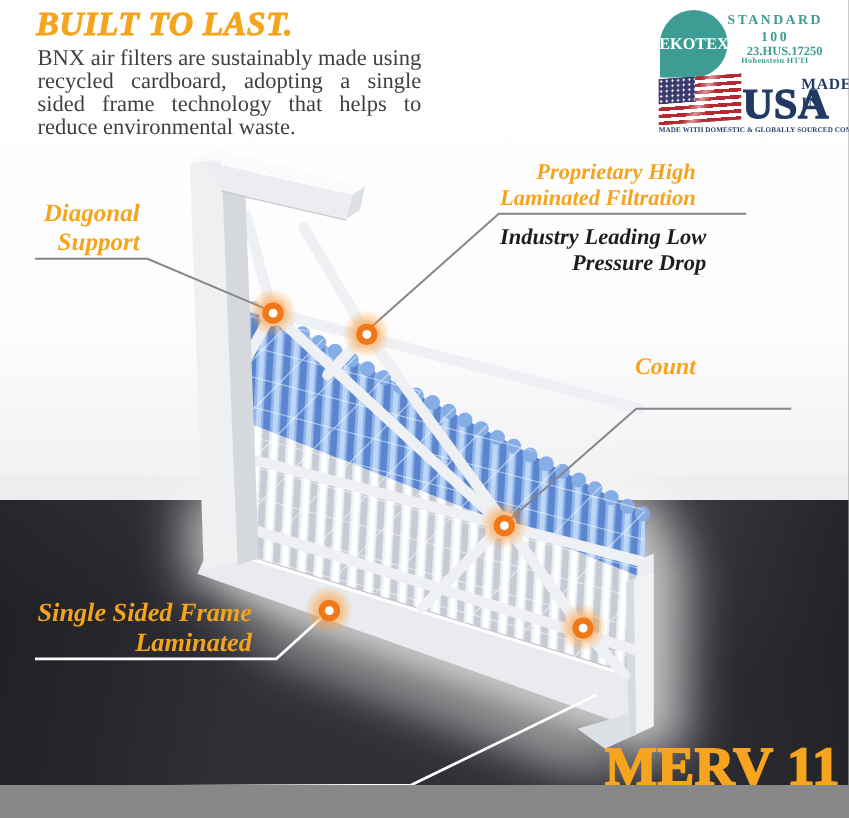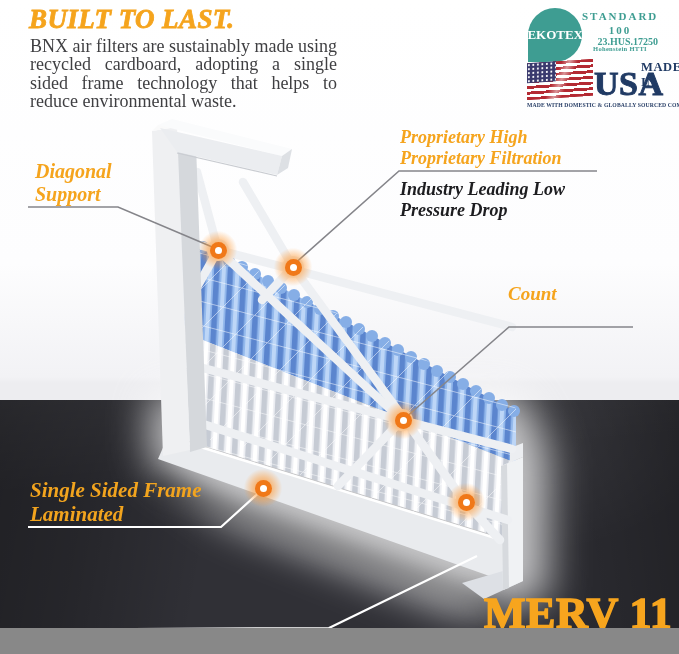--- a/index.html
+++ b/index.html
@@ -22,21 +22,21 @@
   .marker .ring{width:17px;height:17px;border-radius:50%;background:#f07818;
     display:flex;align-items:center;justify-content:center;}
   .marker .dot{width:7px;height:7px;border-radius:50%;background:#ffffff;}
   
   .txt{position:absolute;z-index:4;}
   .headline{left:29px;top:4px;font-style:italic;font-weight:700;font-size:27px;
     color:#F5A41D;letter-spacing:.4px;-webkit-text-stroke:.8px #F5A41D;}
   .desc{left:30px;top:37px;width:307px;font-size:18px;line-height:18.4px;
     color:#3f3f42;text-align:justify;}
   .callout{font-style:italic;font-weight:700;color:#F5A41D;line-height:1.15;}
-  .callout span{display:block;}
+  .callout span{display:block;text-align:right;}
   .co-diagonal{left:35px;top:160px;font-size:20px;}
   .co-proprietary{left:400px;top:127px;font-size:18px;}
   .co-industry{left:400px;top:179px;font-size:18px;color:#1d1d20;}
   .co-pleat{left:508px;top:283px;font-size:19px;}
   .co-single{left:30px;top:478px;font-size:21px;color:#F2A41E;}
   .co-laminated{left:134px;top:597px;font-size:20px;color:#F2A41E;}
   .merv{left:484px;top:588px;font-size:44px;font-weight:700;color:#F7A51E;
     letter-spacing:.5px;-webkit-text-stroke:1.6px #F7A51E;}
   
   .oeko-badge{left:528px;top:8px;width:54px;height:54px;background:#3E9D92;
@@ -249,21 +249,21 @@
   <div class="txt made-in">MADE IN</div>
   <div class="txt usa">USA</div>
   <div class="txt usa-tagline">MADE WITH DOMESTIC &amp; GLOBALLY SOURCED COMPONENTS</div>
 
   <div class="txt callout co-diagonal">
     <span>Diagonal</span>
     <span>Support</span>
   </div>
   <div class="txt callout co-proprietary">
     <span>Proprietary High</span>
-    <span>Proprietary Filtration</span>
+    <span>Laminated Filtration</span>
   </div>
   <div class="txt callout co-industry">
     <span>Industry Leading Low</span>
     <span>Pressure Drop</span>
   </div>
   <div class="txt callout co-pleat">
     <span>Count</span>
   </div>
   <div class="txt callout co-single">
     <span>Single Sided Frame</span>

